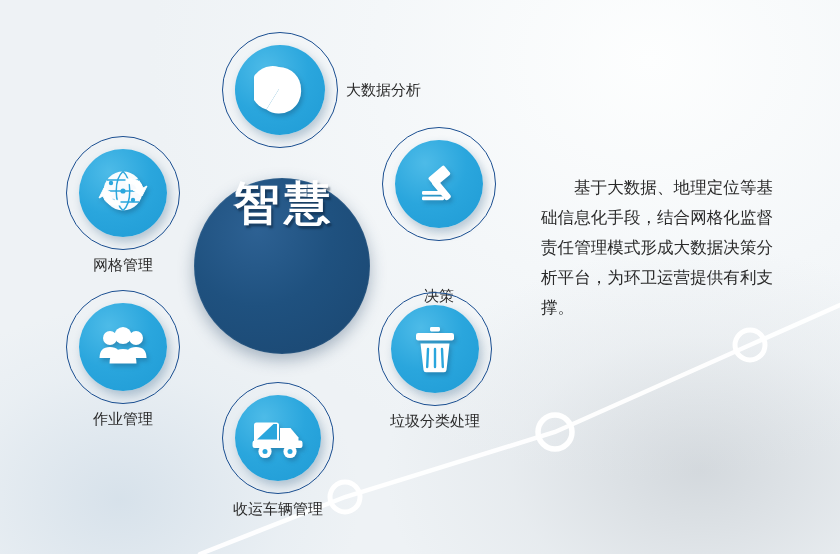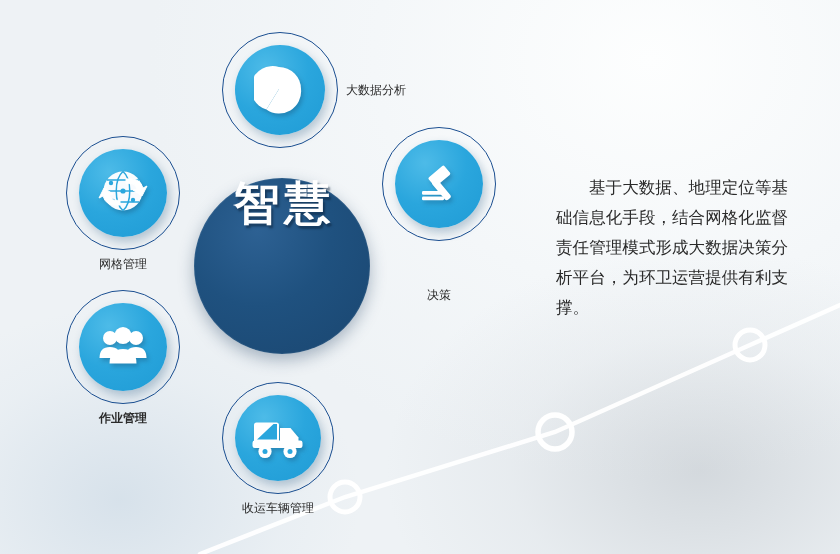--- a/index.html
+++ b/index.html
@@ -80,21 +80,21 @@
     box-shadow: 3px 5px 10px rgba(40,90,130,0.30);
     display: flex;
     align-items: center;
     justify-content: center;
   }
   .disc svg { display: block; filter: drop-shadow(2px 3px 2px rgba(20,70,105,0.33)); }
 
   .node-label {
     position: absolute;
     color: #2b2b2b;
-    font-size: 12px;
+    font-size: 15px;
     white-space: nowrap;
     font-family: "Liberation Sans", "DejaVu Sans", sans-serif;
   }
   .label-below {
     left: 50%;
     transform: translateX(-50%);
   }
   .label-right {
     top: 50%;
     transform: translateY(-50%);
@@ -112,36 +112,36 @@
   #node-grid .node-label { top: 120px; }
 
   #node-decision      { left: 382px; top: 127px; }
   #node-decision .ring{ width: 114px; height: 114px; }
   #node-decision .disc{ width: 88px;  height: 88px; }
   #node-decision .node-label { top: 120px; margin-top: 40px; }
 
   #node-work          { left: 66px;  top: 290px; }
   #node-work .ring    { width: 114px; height: 114px; }
   #node-work .disc    { width: 88px;  height: 88px; }
-  #node-work .node-label { top: 120px; font-weight: bold; }
+  #node-work .node-label { top: 120px; }
 
   #node-waste         { left: 378px; top: 292px; }
   #node-waste .ring   { width: 114px; height: 114px; }
   #node-waste .disc   { width: 88px;  height: 88px; }
   #node-waste .node-label { top: 120px; }
 
   #node-vehicle       { left: 222px; top: 382px; }
   #node-vehicle .ring { width: 112px; height: 112px; }
   #node-vehicle .disc { width: 86px;  height: 86px; }
   #node-vehicle .node-label { top: 118px; }
 
   
   #description {
     position: absolute;
-    left: 556px;
+    left: 541px;
     top: 172px;
     width: 232px;
     color: #2a2a2a;
     font-size: 16.5px;
     line-height: 30px;
     text-indent: 33px;
     text-align: justify;
     font-family: "Liberation Sans", "DejaVu Sans", sans-serif;
     z-index: 5;
   }
@@ -239,20 +239,41 @@
               <circle cx="27" cy="15.5" r="8.6"></circle>
               <path d="M13.5 43.5 q0 -14.5 13.5 -14.5 q13.5 0 13.5 14.5 z"></path>
             </g>
           </svg>
         </span>
       </div>
     </div>
     <div class="node-label label-below">作业管理</div>
   </div>
 
+  <div class="node" id="node-waste">
+    <div class="ring">
+      <div class="disc">
+        <span>
+          <svg width="50" height="52" viewBox="0 0 50 52">
+            <g fill="#ffffff">
+              <rect x="20" y="4" width="10" height="4.5" rx="1.4"></rect>
+              <rect x="6" y="10" width="38" height="7.5" rx="2.2"></rect>
+              <path d="M10.5 20.5 h29 l-3 26.5 a2.5 2.5 0 0 1 -2.5 2.2 h-18 a2.5 2.5 0 0 1 -2.5 -2.2 z"></path>
+            </g>
+            <g stroke="#2aa6dd" stroke-width="2.4" stroke-linecap="round">
+              <line x1="18" y1="26" x2="17.2" y2="44"></line>
+              <line x1="25" y1="26" x2="25" y2="44"></line>
+              <line x1="32" y1="26" x2="32.8" y2="44"></line>
+            </g>
+          </svg>
+        </span>
+      </div>
+    </div>
+    <div class="node-label label-below">垃圾分类处理</div>
+  </div>
 
   <div class="node" id="node-vehicle">
     <div class="ring">
       <div class="disc">
         <span>
           <svg width="56" height="44" viewBox="0 0 56 44">
             <g fill="#ffffff">
               <path d="M4 9 a2.5 2.5 0 0 1 2.5 -2.5 h20 a2.5 2.5 0 0 1 2.5 2.5 v16 h-25 z"></path>
               <path d="M30 12 h10.5 l8 9.5 v10 h-18.5 z"></path>
               <rect x="2.5" y="24.5" width="50" height="7.5" rx="2.2"></rect>

